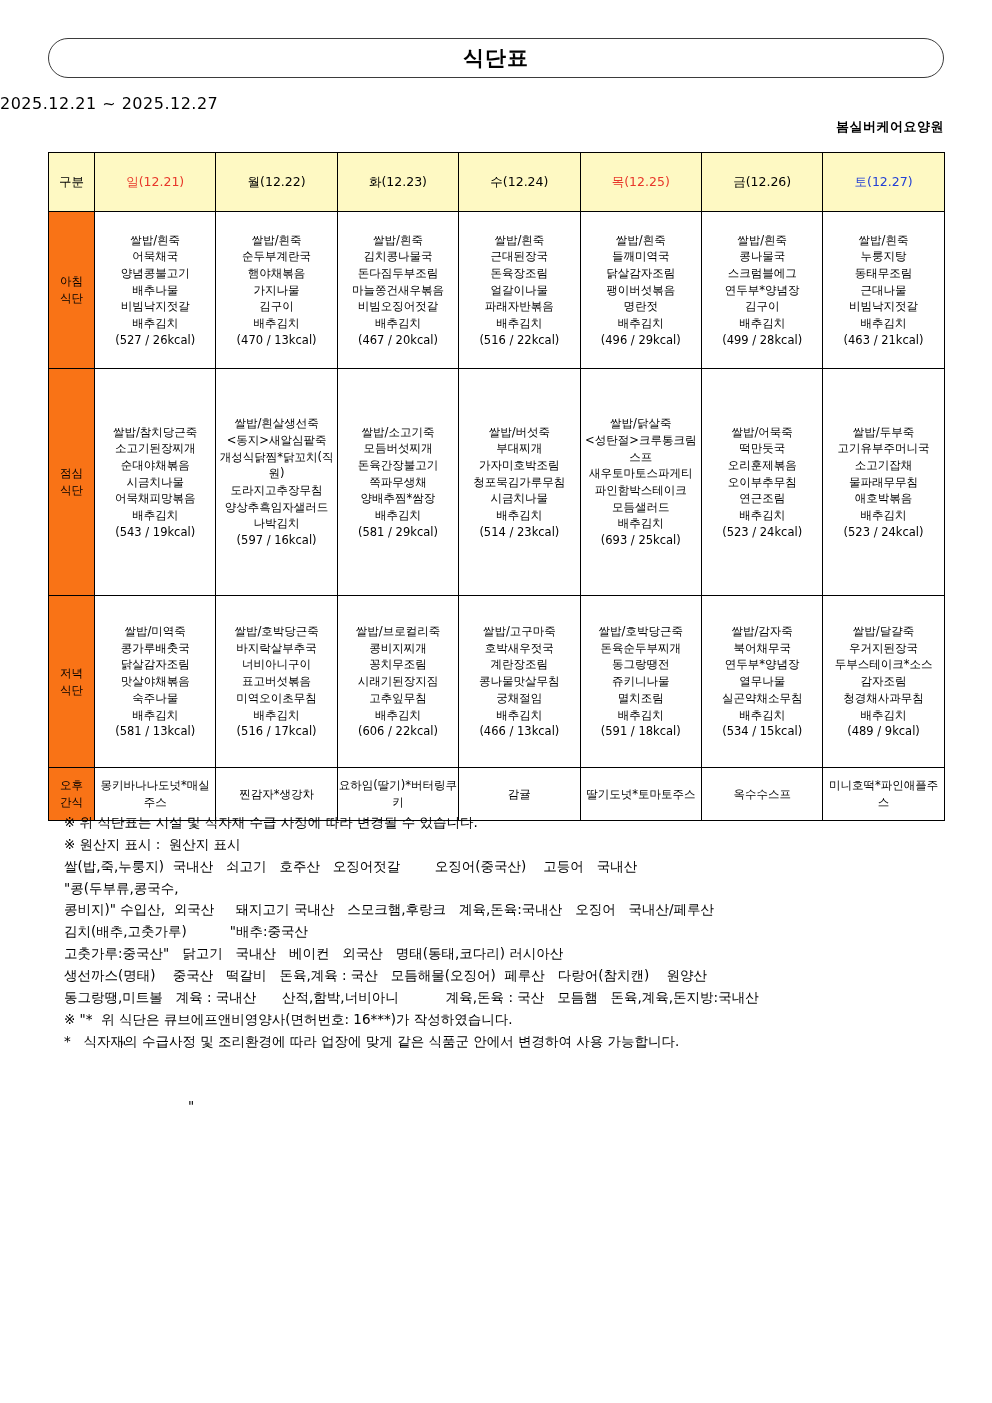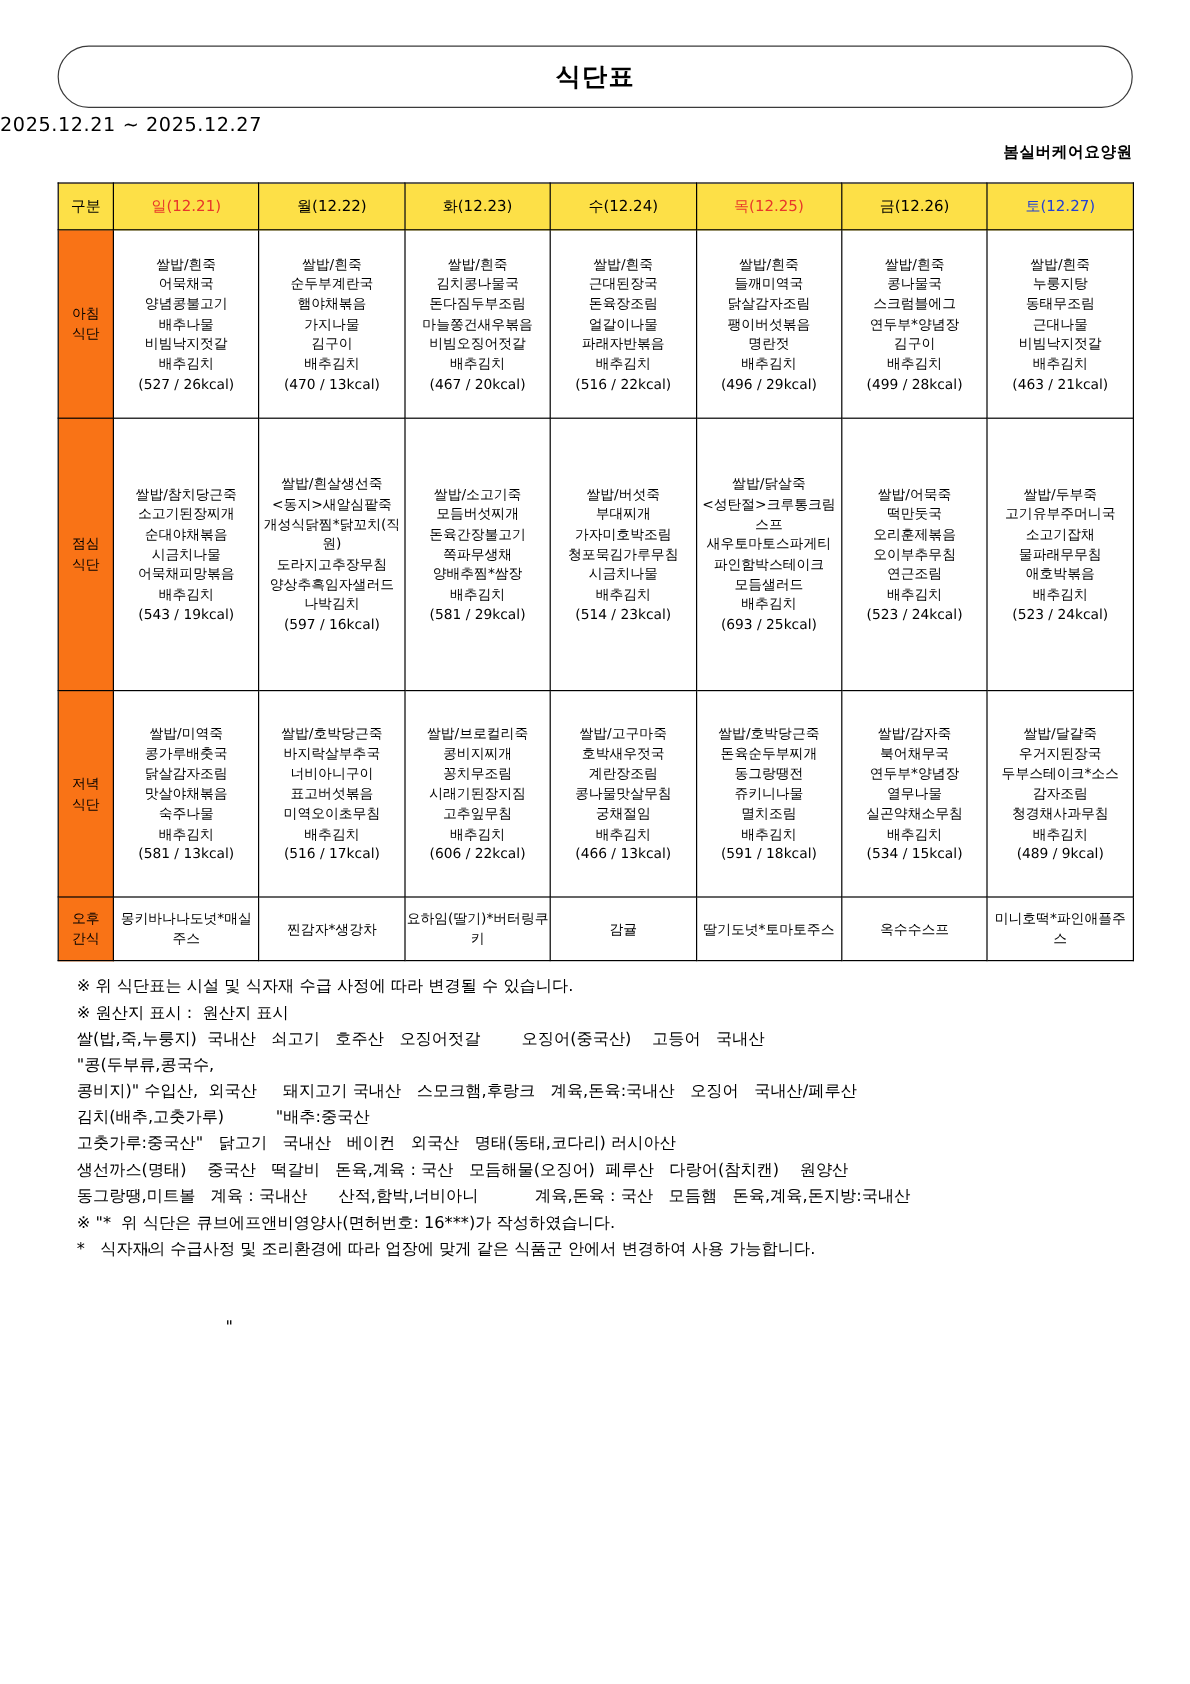--- a/index.html
+++ b/index.html
@@ -22,21 +22,21 @@
     padding: 0;
     position: relative;
   }
 
   
   .title-pill {
     position: absolute;
     left: 48px;
     top: 38px;
     width: 896px;
-    height: 52px;
+    height: 40px;
     border: 1.5px solid #3b3b3b;
     border-radius: 26px;
     box-sizing: border-box;
     display: flex;
     align-items: center;
     justify-content: center;
   }
   .title-pill .title-text {
     font-size: 21px;
     font-weight: bold;
@@ -72,25 +72,25 @@
   .menu-table td, .menu-table th {
     border: 1px solid #000000;
     vertical-align: middle;
     text-align: center;
     font-size: 11.5px;
     line-height: 1.45;
     padding: 3px 1px;
     word-break: break-all;
   }
   .menu-table th {
-    background: #fde047;
+    background: #fef9c3;
     font-weight: normal;
     font-size: 12.5px;
     height: 26px;
-    padding: 6px 1px;
+    padding: 16px 1px;
   }
   .col-label {
     width: 46px;
     background: #f97316;
     font-size: 12.5px;
     line-height: 1.35;
   }
   .col-day { width: 121.4px; }
 
   th.day-sun { color: #e8372a; }

